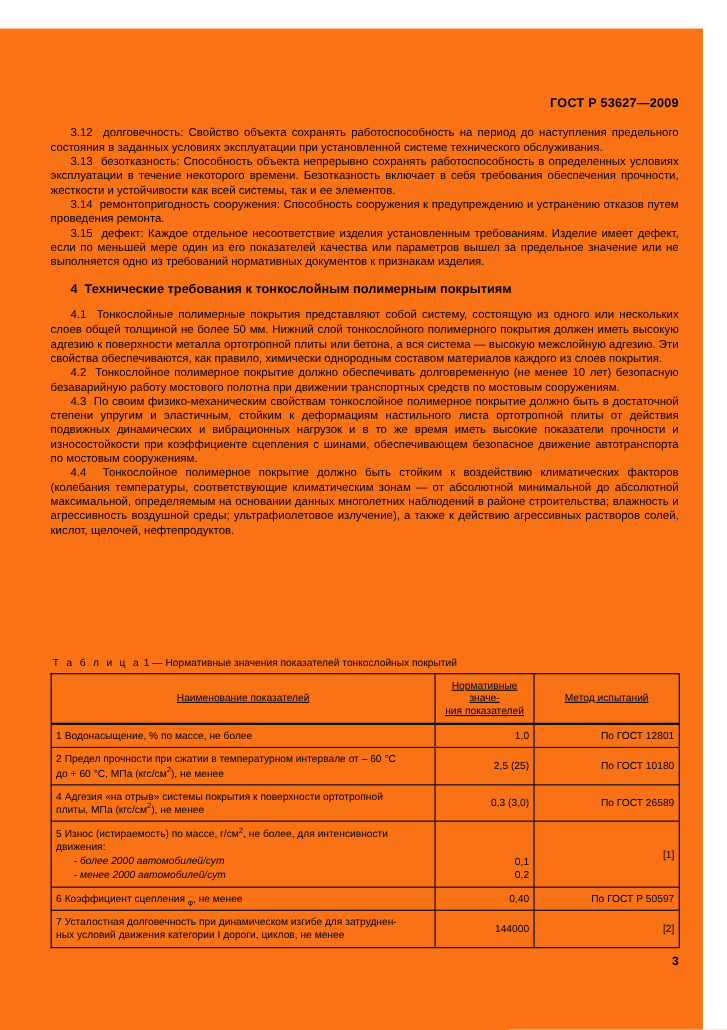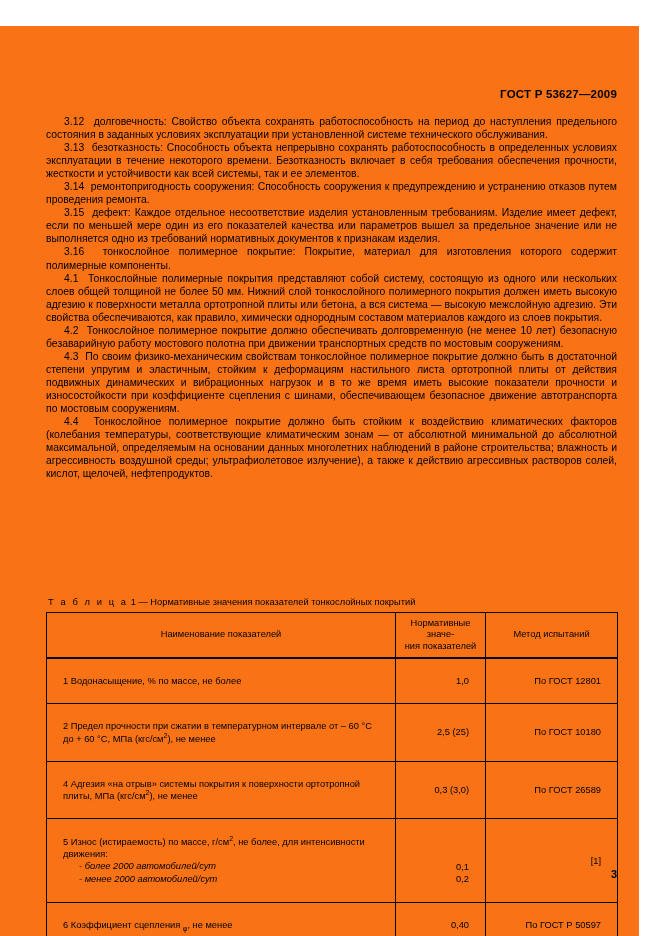--- a/index.html
+++ b/index.html
@@ -83,30 +83,31 @@
     left: 46px;
     top: 586px;
     width: 571px;
     border-collapse: collapse;
     font-size: 9.3px;
     table-layout: fixed;
   }
   table.spec-table td,
   table.spec-table th {
     border: 1px solid #000000;
-    padding: 16px;
+    padding: 4px;
     vertical-align: middle;
     font-weight: normal;
   }
   table.spec-table thead th {
     border-bottom: 2px solid #000000;
     text-align: center;
     height: 40px;
     line-height: 11.5px;
     padding: 2px 4px;
+    text-decoration: underline;
   }
   .col-name  { width: 349px; }
   .col-value { width: 90px; }
   .col-meth  { width: 132px; }
   td.cell-name {
     text-align: left;
     padding: 3px 6px 3px 7px;
     line-height: 12.3px;
   }
   td.cell-value,
@@ -156,22 +157,22 @@
   <div class="content">
 
     <p class="para"><span>3.12</span>&nbsp;&nbsp;<span class="term">долговечность:</span> <span>Свойство объекта сохранять работоспособность на период до наступления предельного состояния в заданных условиях эксплуатации при установленной системе технического обслуживания.</span></p>
 
     <p class="para"><span>3.13</span>&nbsp;&nbsp;<span class="term">безотказность:</span> <span>Способность объекта непрерывно сохранять работоспособность в определенных условиях эксплуатации в течение некоторого времени. Безотказность включает в себя требования обеспечения прочности, жесткости и устойчивости как всей системы, так и ее элементов.</span></p>
 
     <p class="para"><span>3.14</span>&nbsp;&nbsp;<span class="term">ремонтопригодность сооружения:</span> <span>Способность сооружения к предупреждению и устранению отказов путем проведения ремонта.</span></p>
 
     <p class="para"><span>3.15</span>&nbsp;&nbsp;<span class="term">дефект:</span> <span>Каждое отдельное несоответствие изделия установленным требованиям. Изделие имеет дефект, если по меньшей мере один из его показателей качества или параметров вышел за предельное значение или не выполняется одно из требований нормативных документов к признакам изделия.</span></p>
 
-    <p class="para"><span>3.16</span>&nbsp;&nbsp;<span class="term">тонкослойное полимерное покрытие:</span> <span>Покрытие, материал для изготовления которого содержит полимерные компоненты.</span></p>
-
+
+    <h2 class="section-heading"><span>4</span>&nbsp;&nbsp;<span>Технические требования к тонкослойным полимерным покрытиям</span></h2>
 
     <p class="para"><span>4.1</span>&nbsp;&nbsp;<span>Тонкослойные полимерные покрытия представляют собой систему, состоящую из одного или нескольких слоев общей толщиной не более 50 мм. Нижний слой тонкослойного полимерного покрытия должен иметь высокую адгезию к поверхности металла ортотропной плиты или бетона, а вся система — высокую межслойную адгезию. Эти свойства обеспечиваются, как правило, химически однородным составом материалов каждого из слоев покрытия.</span></p>
 
     <p class="para"><span>4.2</span>&nbsp;&nbsp;<span>Тонкослойное полимерное покрытие должно обеспечивать долговременную (не менее 10 лет) безопасную безаварийную работу мостового полотна при движении транспортных средств по мостовым сооружениям.</span></p>
 
     <p class="para"><span>4.3</span>&nbsp;&nbsp;<span>По своим физико-механическим свойствам тонкослойное полимерное покрытие должно быть в достаточной степени упругим и эластичным, стойким к деформациям настильного листа ортотропной плиты от действия подвижных динамических и вибрационных нагрузок и в то же время иметь высокие показатели прочности и износостойкости при коэффициенте сцепления с шинами, обеспечивающем безопасное движение автотранспорта по мостовым сооружениям.</span></p>
 
     <p class="para"><span>4.4</span>&nbsp;&nbsp;<span>Тонкослойное полимерное покрытие должно быть стойким к воздействию климатических факторов (колебания температуры, соответствующие климатическим зонам — от абсолютной минимальной до абсолютной максимальной, определяемым на основании данных многолетних наблюдений в районе строительства; влажность и агрессивность воздушной среды; ультрафиолетовое излучение), а также к действию агрессивных растворов солей, кислот, щелочей, нефтепродуктов.</span></p>
 
 

